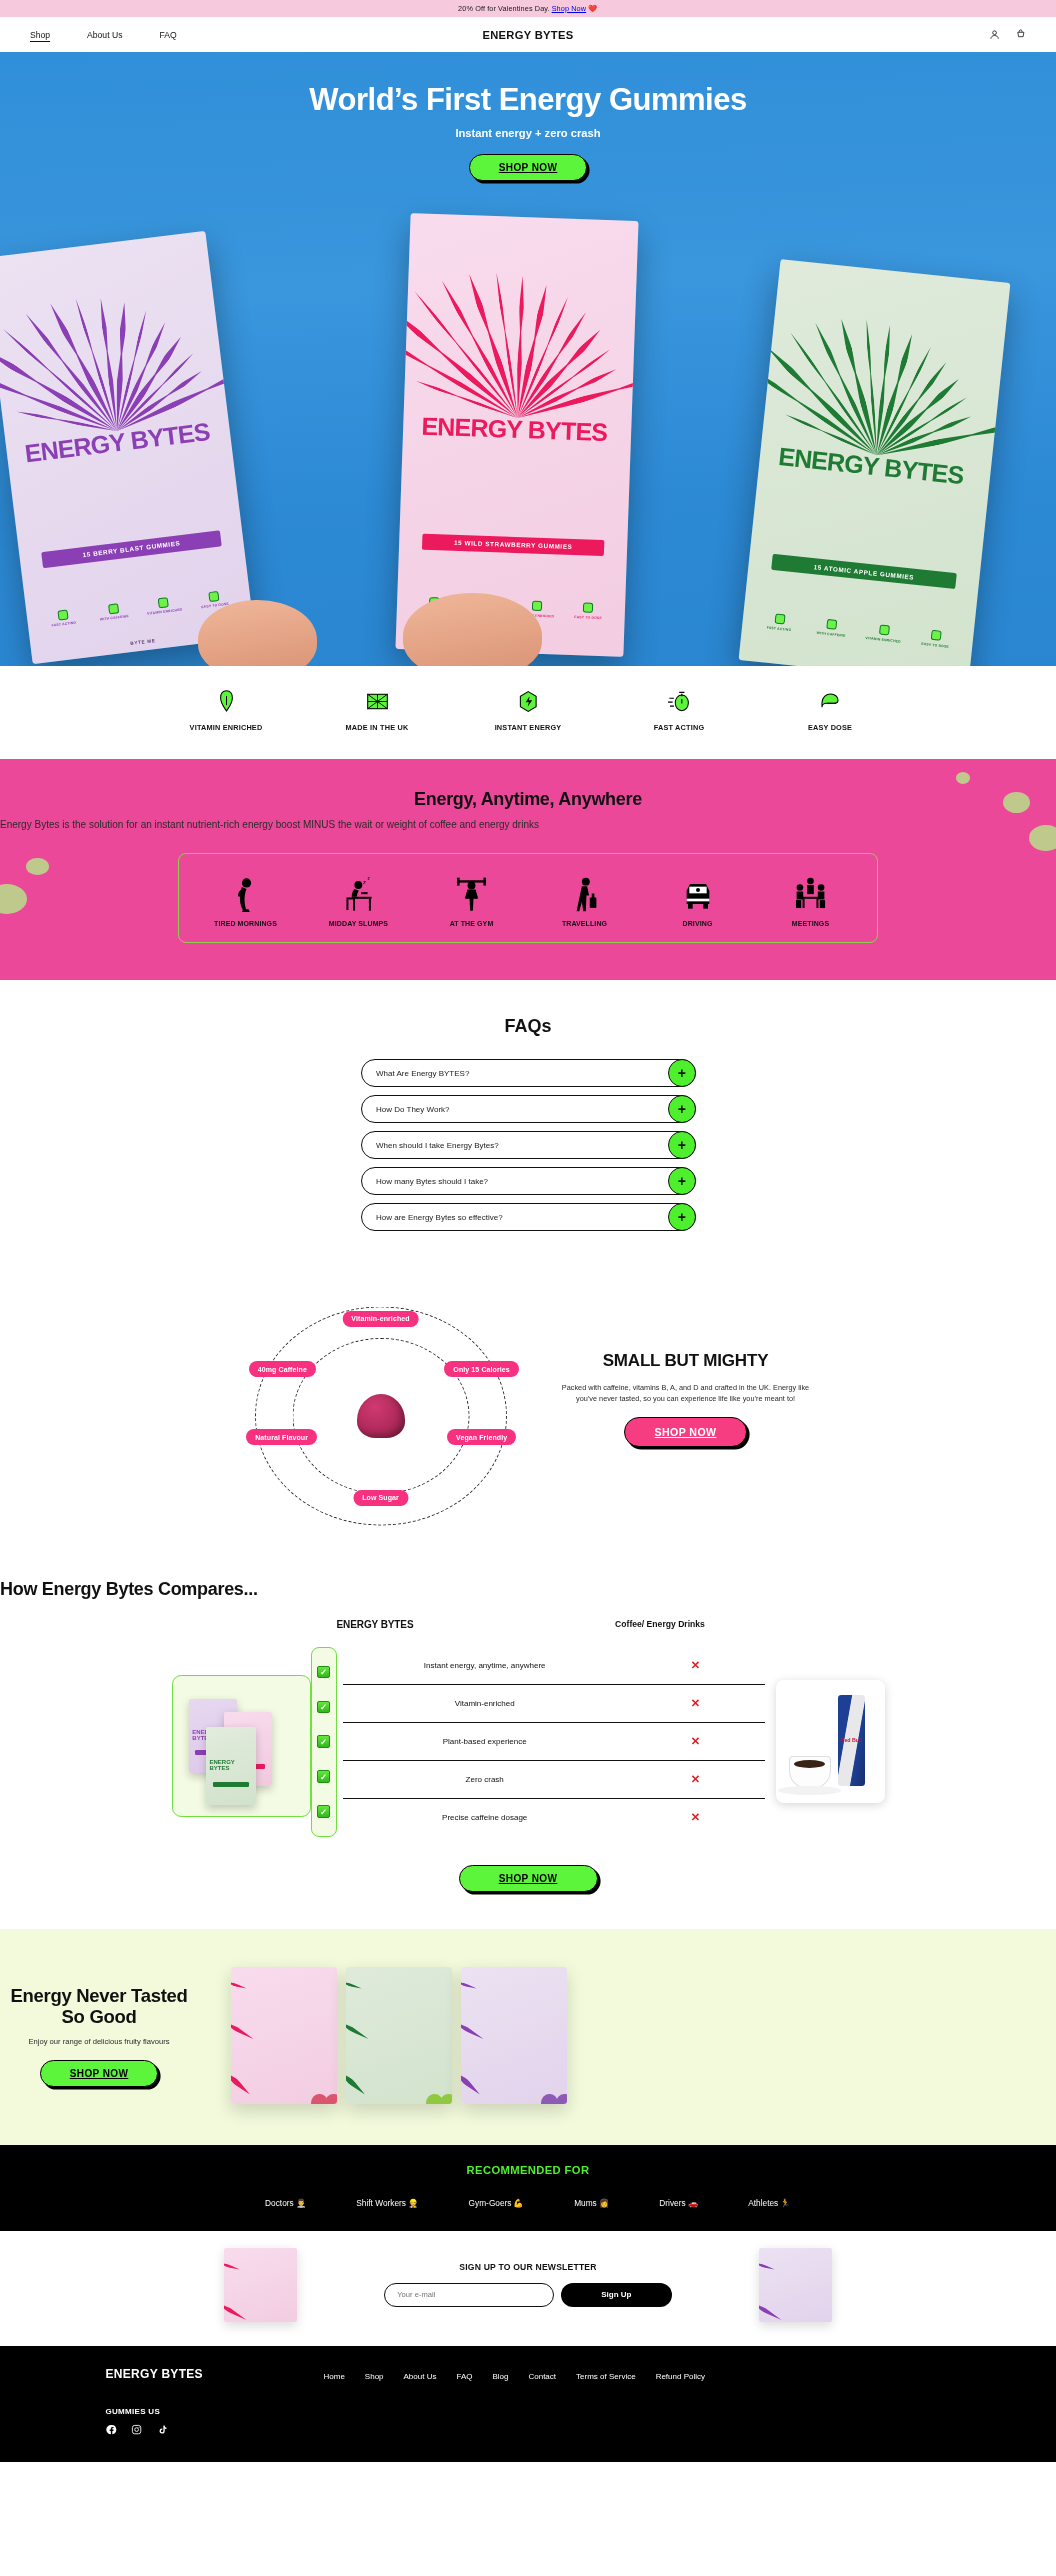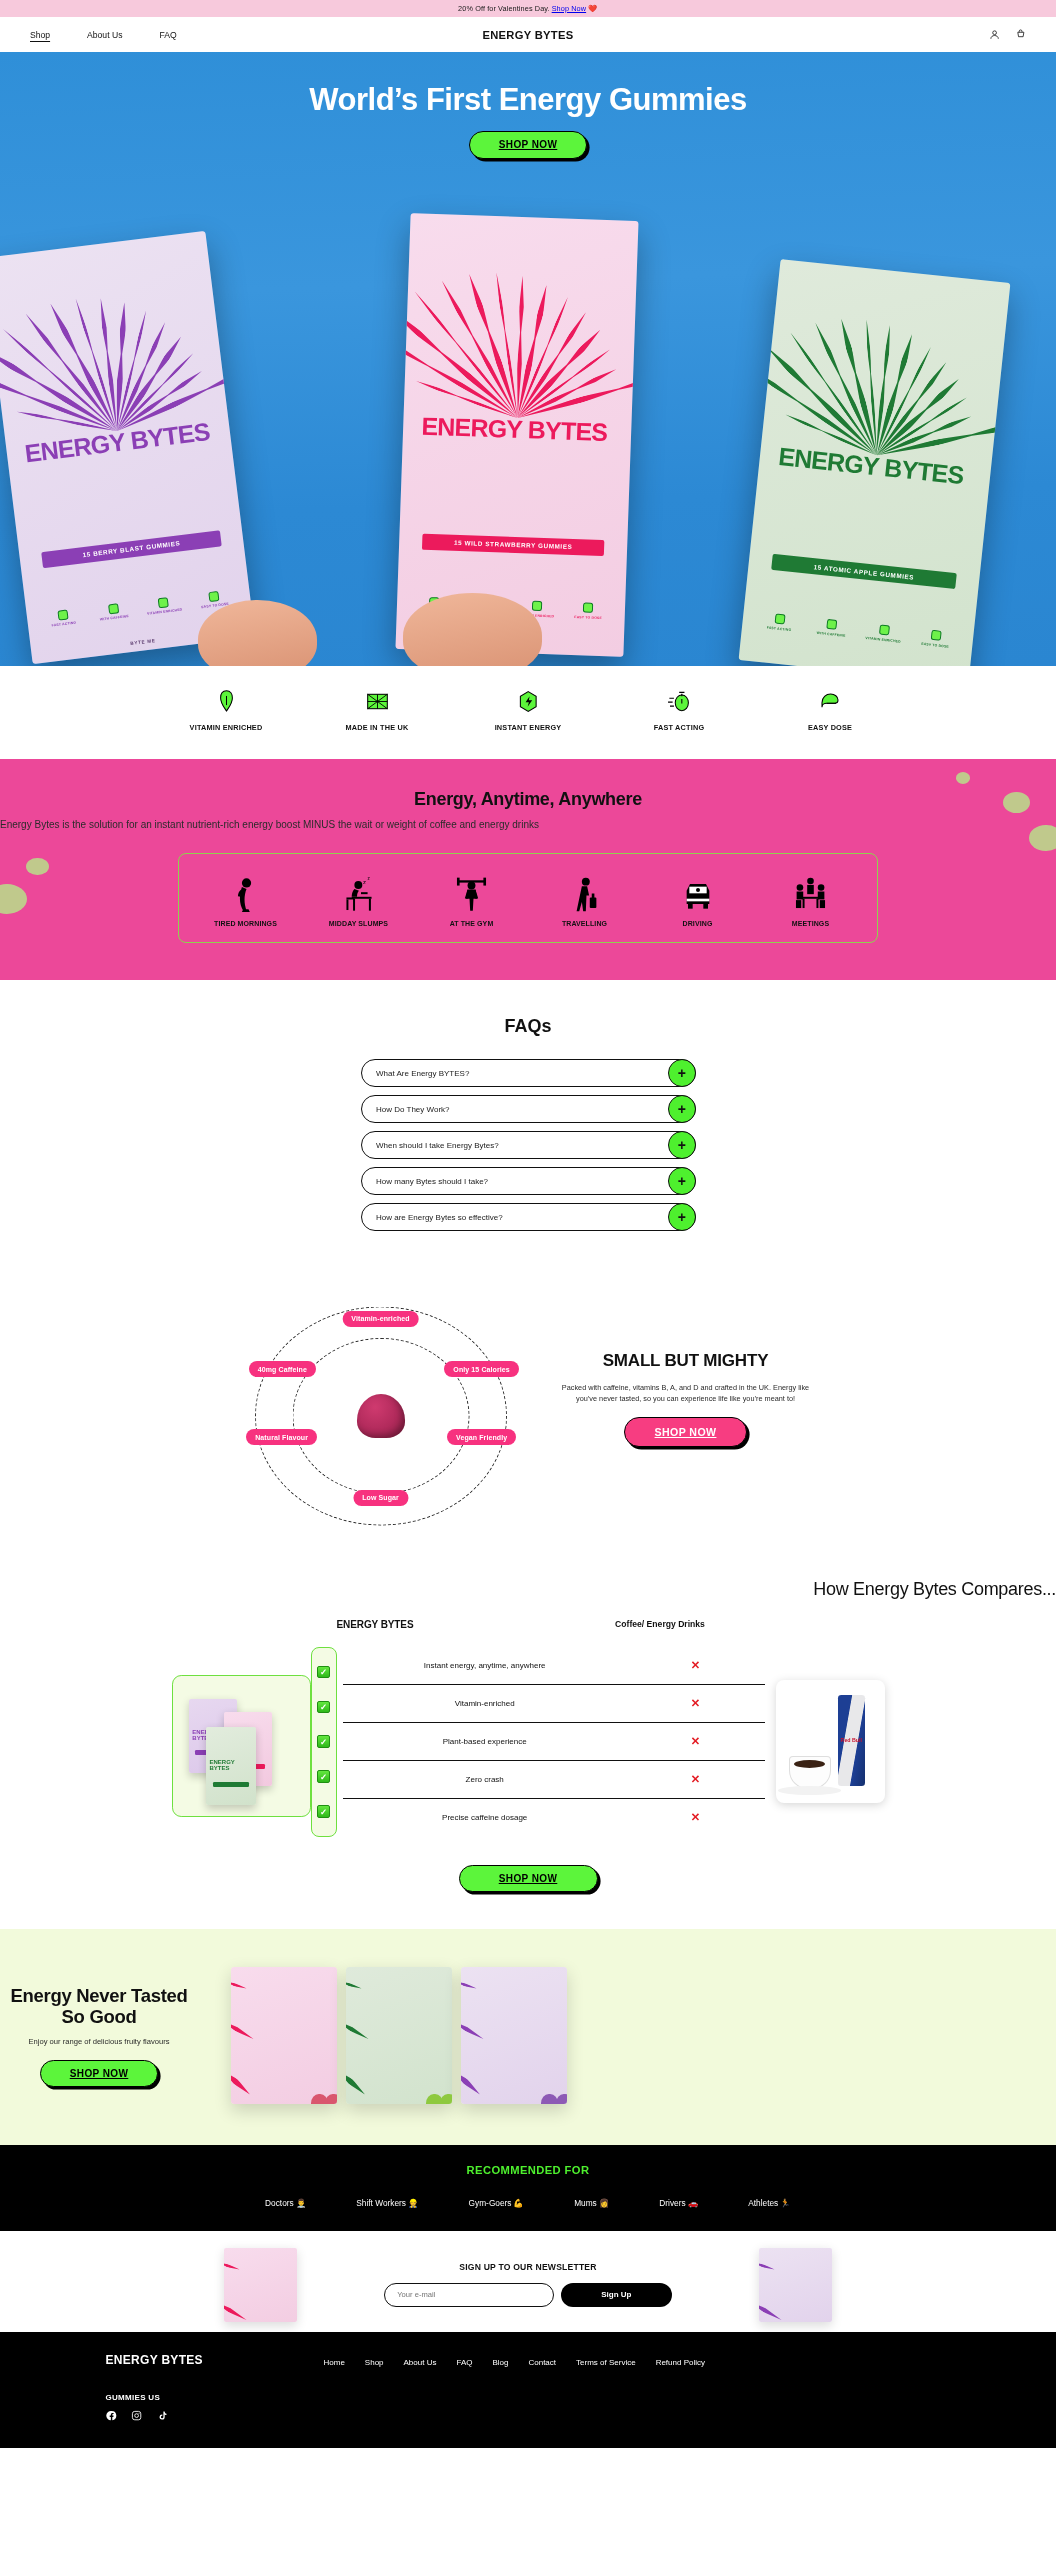--- a/index.html
+++ b/index.html
@@ -196,21 +196,21 @@
   .mighty-right h2 {
     font-size: 17px; font-weight: 800; letter-spacing: -0.2px;
   }
   .mighty-right p {
     margin-top: 10.6px; font-size: 7.3px; line-height: 1.55; color: #2a2a2a;
   }
   .mighty-right .btn-pink { margin-top: 13.2px; }
 
   
   .compare { background: #fff; padding: 12px 0 37px; }
-  .compare h2 { text-align: right; font-size: 18px; font-weight: 400; letter-spacing: -0.3px; }
+  .compare h2 { text-align: left; font-size: 18px; font-weight: 700; letter-spacing: -0.3px; }
   .cmp-wrap { width: 713px; margin: 18.5px auto 0; position: relative; }
   .cmp-heads { display: flex; }
   .cmp-heads .h-left { width: 165px; }
   .cmp-heads .h-brand {
     width: 218px; font-size: 10px; font-weight: 900; line-height: 1.12;
     letter-spacing: -0.1px;
     font-family: "Liberation Sans Narrow", "Liberation Sans", sans-serif;
   }
   .cmp-heads .h-other {
     width: 211px; text-align: center; font-size: 8.6px; font-weight: 700; line-height: 1.3;
@@ -305,21 +305,21 @@
   .recommended h3 {
     text-align: center; color: #4ef02e; font-size: 11.2px; font-weight: 800;
     letter-spacing: 0.4px;
     font-family: "Liberation Sans Narrow", "Liberation Sans", sans-serif;
   }
   .rec-row { margin-top: 22.4px; display: flex; justify-content: center; gap: 50px; }
   .rec-row .r { color: #fff; font-size: 8.3px; font-weight: 500; }
 
   
   .newsletter {
-    background: #fff; padding: 17px 0 10px;
+    background: #fff; padding: 17px 0 24px;
     display: flex; align-items: center; justify-content: center; gap: 46px;
   }
   .nl-box {
     width: 73px; height: 74px; border-radius: 2px; position: relative; overflow: hidden;
     box-shadow: 0 3.3px 10.6px rgba(0,0,0,.14);
   }
   .nl-center { width: 370px; text-align: center; }
   .nl-center h4 {
     font-size: 8.6px; font-weight: 800; letter-spacing: 0.2px;
   }
@@ -378,20 +378,21 @@
         <path d="M6 7h13l-1.6 9.5H7.6z"></path>
           <path d="M9 7V5a3 3 0 0 1 6 0v2"></path>
       </svg>
     </span>
   </div>
 </div>
 
 <section class="hero">
   <div class="hero-copy">
     <h1>World’s First Energy Gummies</h1>
+    <div class="sub">Instant energy + zero crash</div>
     <a class="btn-green" href="#">SHOP NOW</a>
   </div>
 
   <div class="hero-boxes">
 
     <div class="pbox pbox-purple" style="left:6.6px; top:191px; width:224px; height:409px; transform:rotate(-7deg);">
       <div class="rays" id="rays-purple">
           <div class="ray" style="height: 102px; background: rgb(139, 63, 181); transform: translateX(-50%) rotate(-72deg); width: 3.3px; clip-path: polygon(50% 0%, 100% 22%, 62% 40%, 100% 62%, 50% 100%, 0% 62%, 38% 40%, 0% 22%);"></div>
           <div class="ray" style="height: 163px; background: rgb(139, 63, 181); transform: translateX(-50%) rotate(-61.7143deg); width: 4.6px; clip-path: polygon(50% 0%, 100% 22%, 62% 40%, 100% 62%, 50% 100%, 0% 62%, 38% 40%, 0% 22%);"></div>
           <div class="ray" style="height: 158px; background: rgb(139, 63, 181); transform: translateX(-50%) rotate(-51.4286deg); width: 6px; clip-path: polygon(50% 0%, 100% 22%, 62% 40%, 100% 62%, 50% 100%, 0% 62%, 38% 40%, 0% 22%);"></div>

